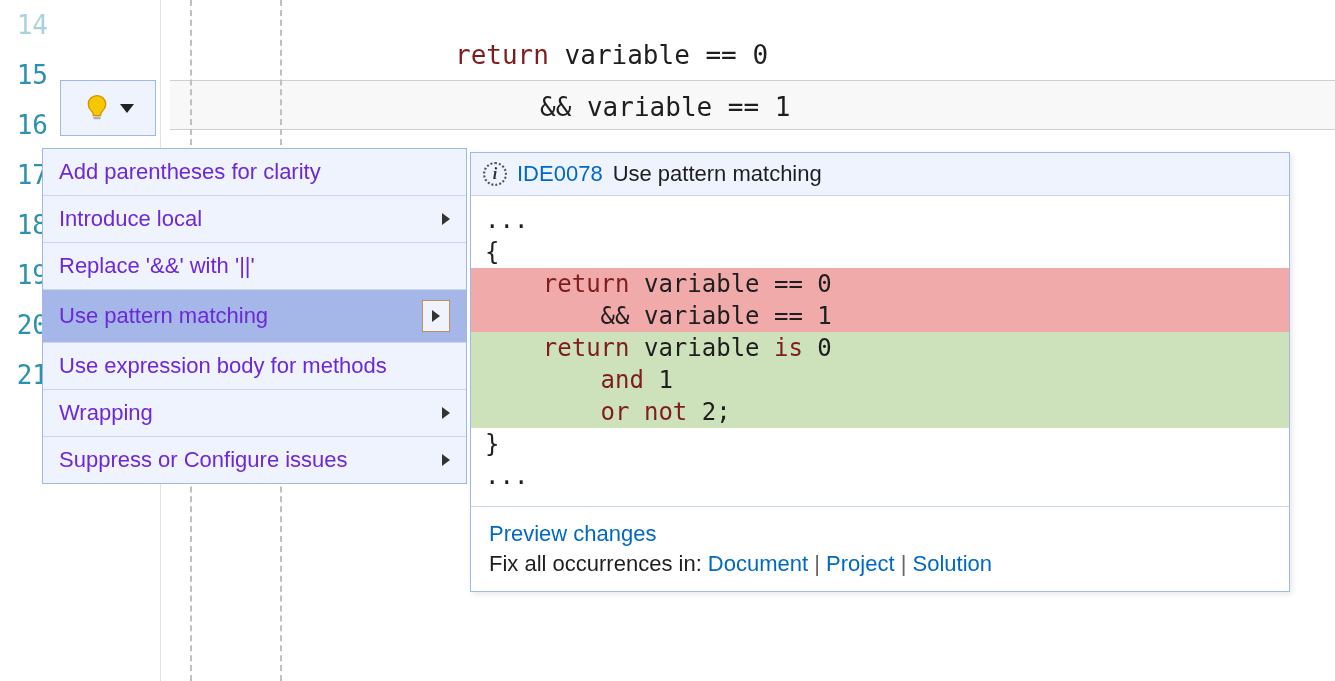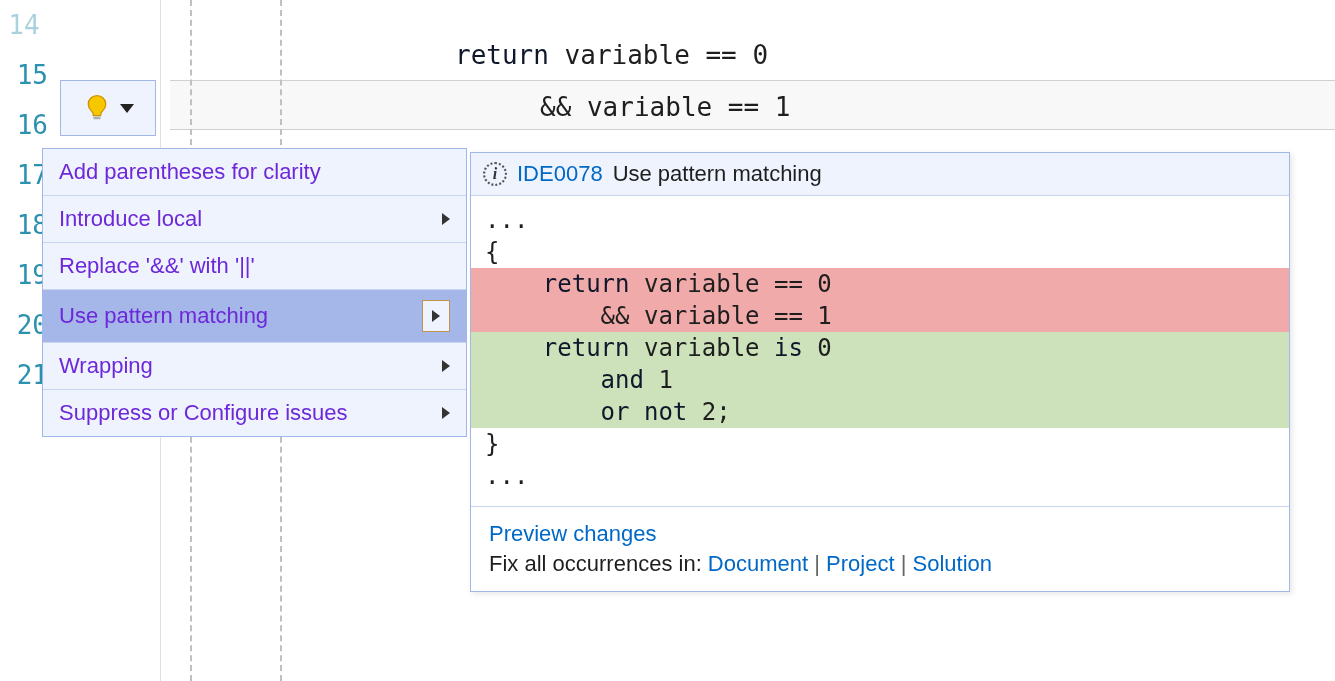--- a/index.html
+++ b/index.html
@@ -53,21 +53,21 @@
   }
   .highlight-line {
     position: absolute;
     left: 170px;
     right: 0;
     height: 50px;
     border-top: 1px solid #d0d0d0;
     border-bottom: 1px solid #d0d0d0;
     background: #f8f8f8;
   }
-  .kw { color: #0f172a; }
+  .kw { color: #7f1d1d; }
   .lightbulb {
     position: absolute;
     left: 60px;
     top: 80px;
     width: 96px;
     height: 56px;
     background: #eef3fe;
     border: 1px solid #9fb8e8;
     display: flex;
     align-items: center;
@@ -167,21 +167,21 @@
     border-top: 9px solid #222;
   }
 </style>
 </head>
 <body>
 
 <div class="editor-bg">
   <div class="highlight-line" style="top:80px;"></div>
 
   <div class="line-numbers">
-    <div style="opacity:0.4;text-align:center;">14</div>
+    <div style="opacity:0.4;">14</div>
     <div>15</div>
     <div>16</div>
     <div>17</div>
     <div>18</div>
     <div>19</div>
     <div>20</div>
     <div>21</div>
   </div>
 
   <div class="gutter-border"></div>
@@ -214,20 +214,23 @@
   <div class="menu-item">
     <span>Replace '&amp;&amp;' with '||'</span>
   </div>
   <div class="menu-item selected">
     <span>Use pattern matching</span>
     <span class="submenu-box">
         <span class="submenu-arrow"></span>
       </span>
   </div>
   <div class="menu-item">
+    <span>Use expression body for methods</span>
+  </div>
+  <div class="menu-item">
     <span>Wrapping</span>
     <span class="submenu-arrow"></span>
   </div>
   <div class="menu-item last">
     <span>Suppress or Configure issues</span>
     <span class="submenu-arrow"></span>
   </div>
 </div>
 
 <div class="preview-panel">

